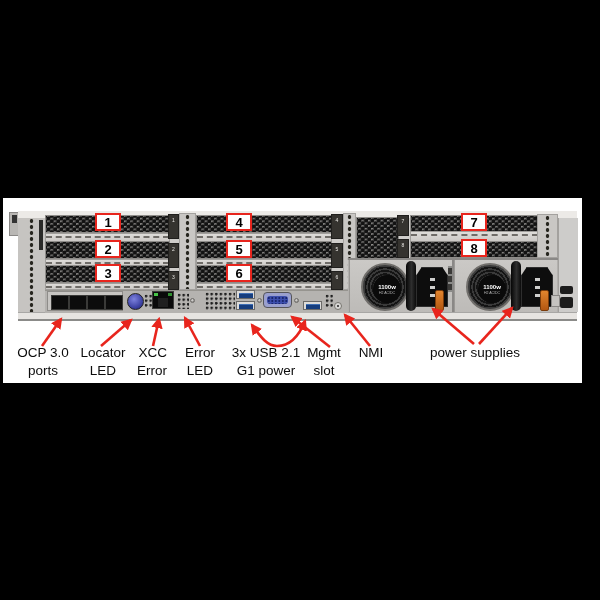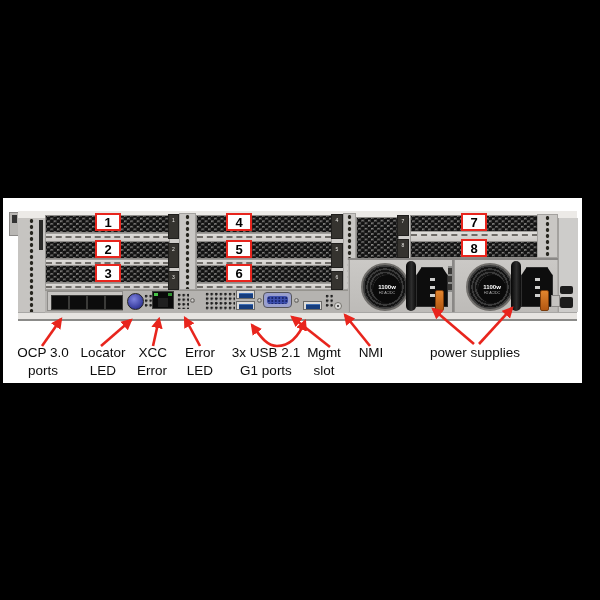--- a/index.html
+++ b/index.html
@@ -254,21 +254,21 @@
 <div class="callout" style="left:152px;text-align:right;">
   <div>XCC</div>
     <div>Error</div>
 </div>
 <div class="callout" style="left:200px;">
   <div>Error</div>
     <div>LED</div>
 </div>
 <div class="callout" style="left:266px;">
   <div>3x USB 2.1</div>
-    <div>G1 ports</div>
+    <div>G1 power</div>
 </div>
 <div class="callout" style="left:324px;">
   <div>Mgmt</div>
     <div>slot</div>
 </div>
 <div class="callout" style="left:371px;">
   <div>NMI</div>
     <div></div>
 </div>
 <div class="callout" style="left:475px;">

